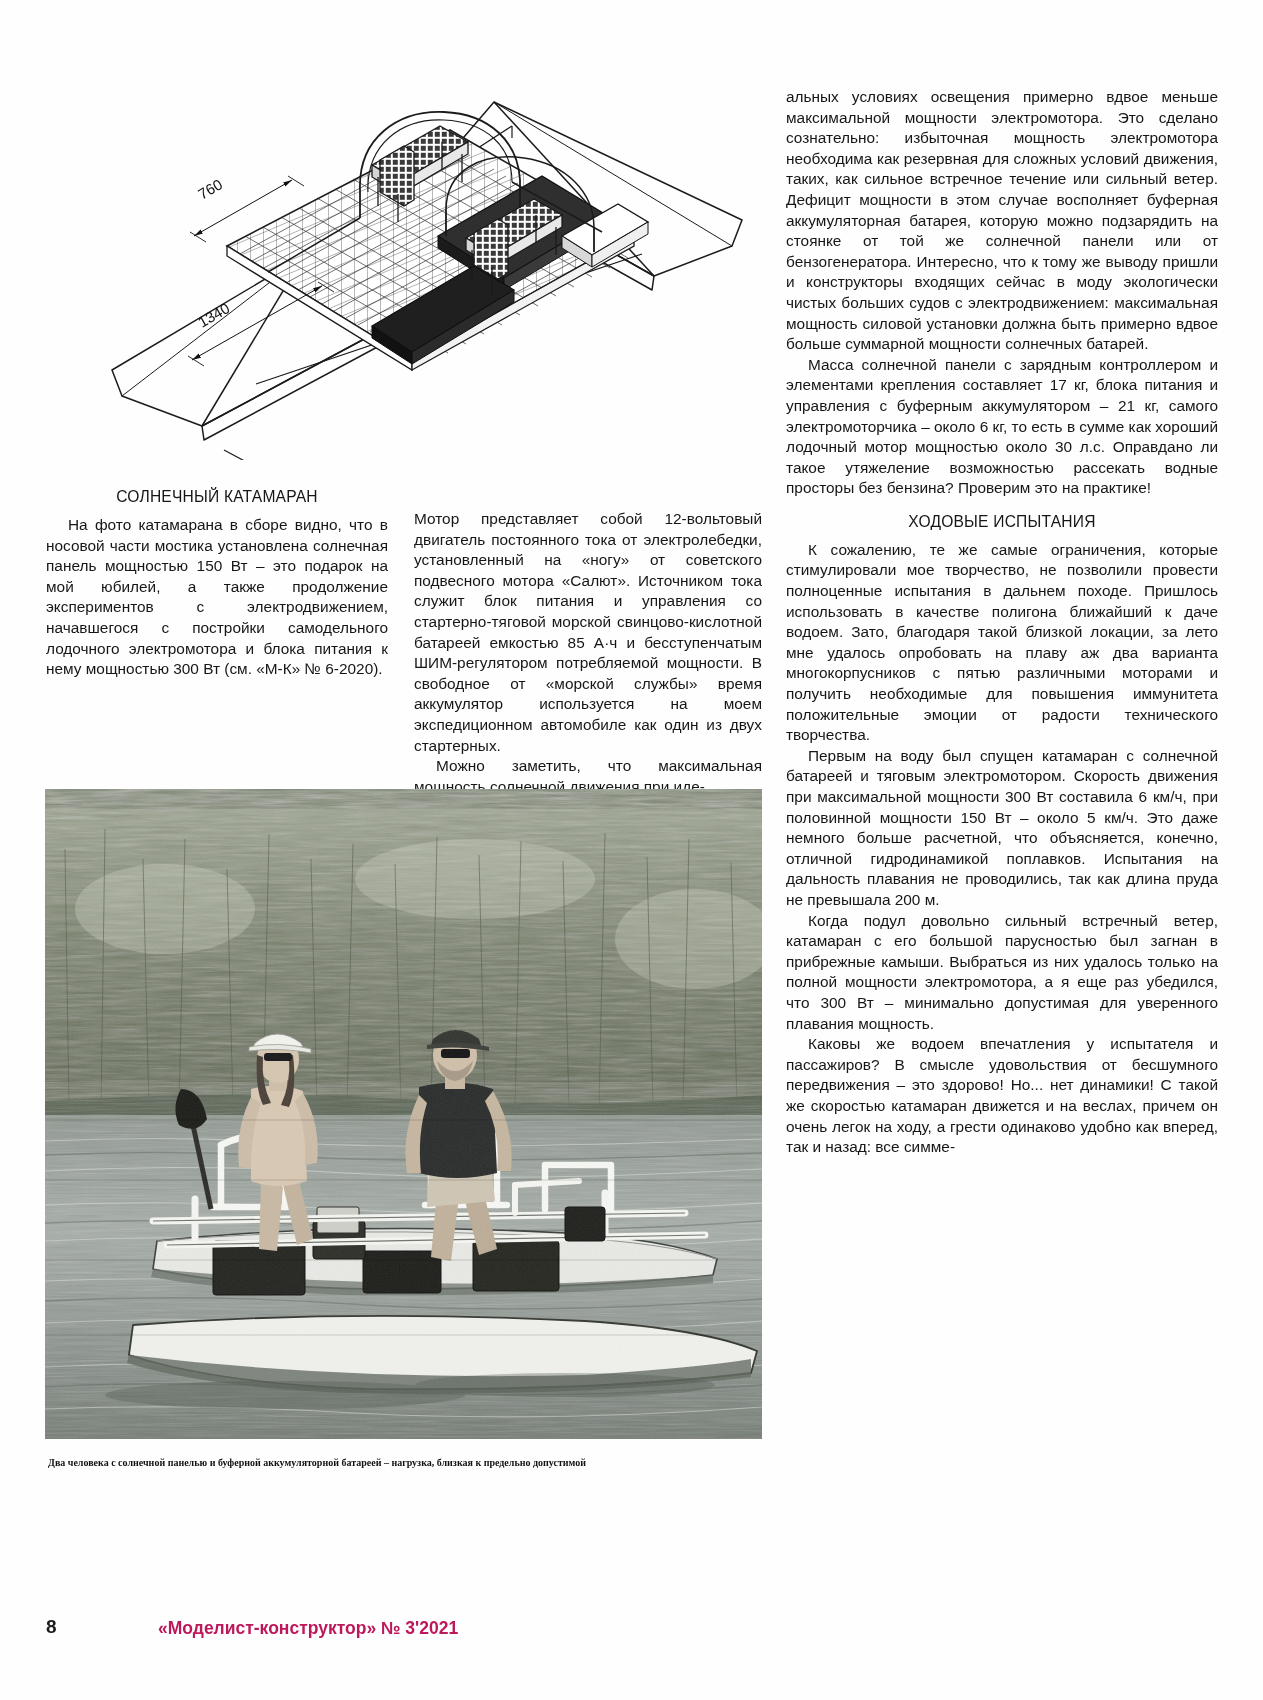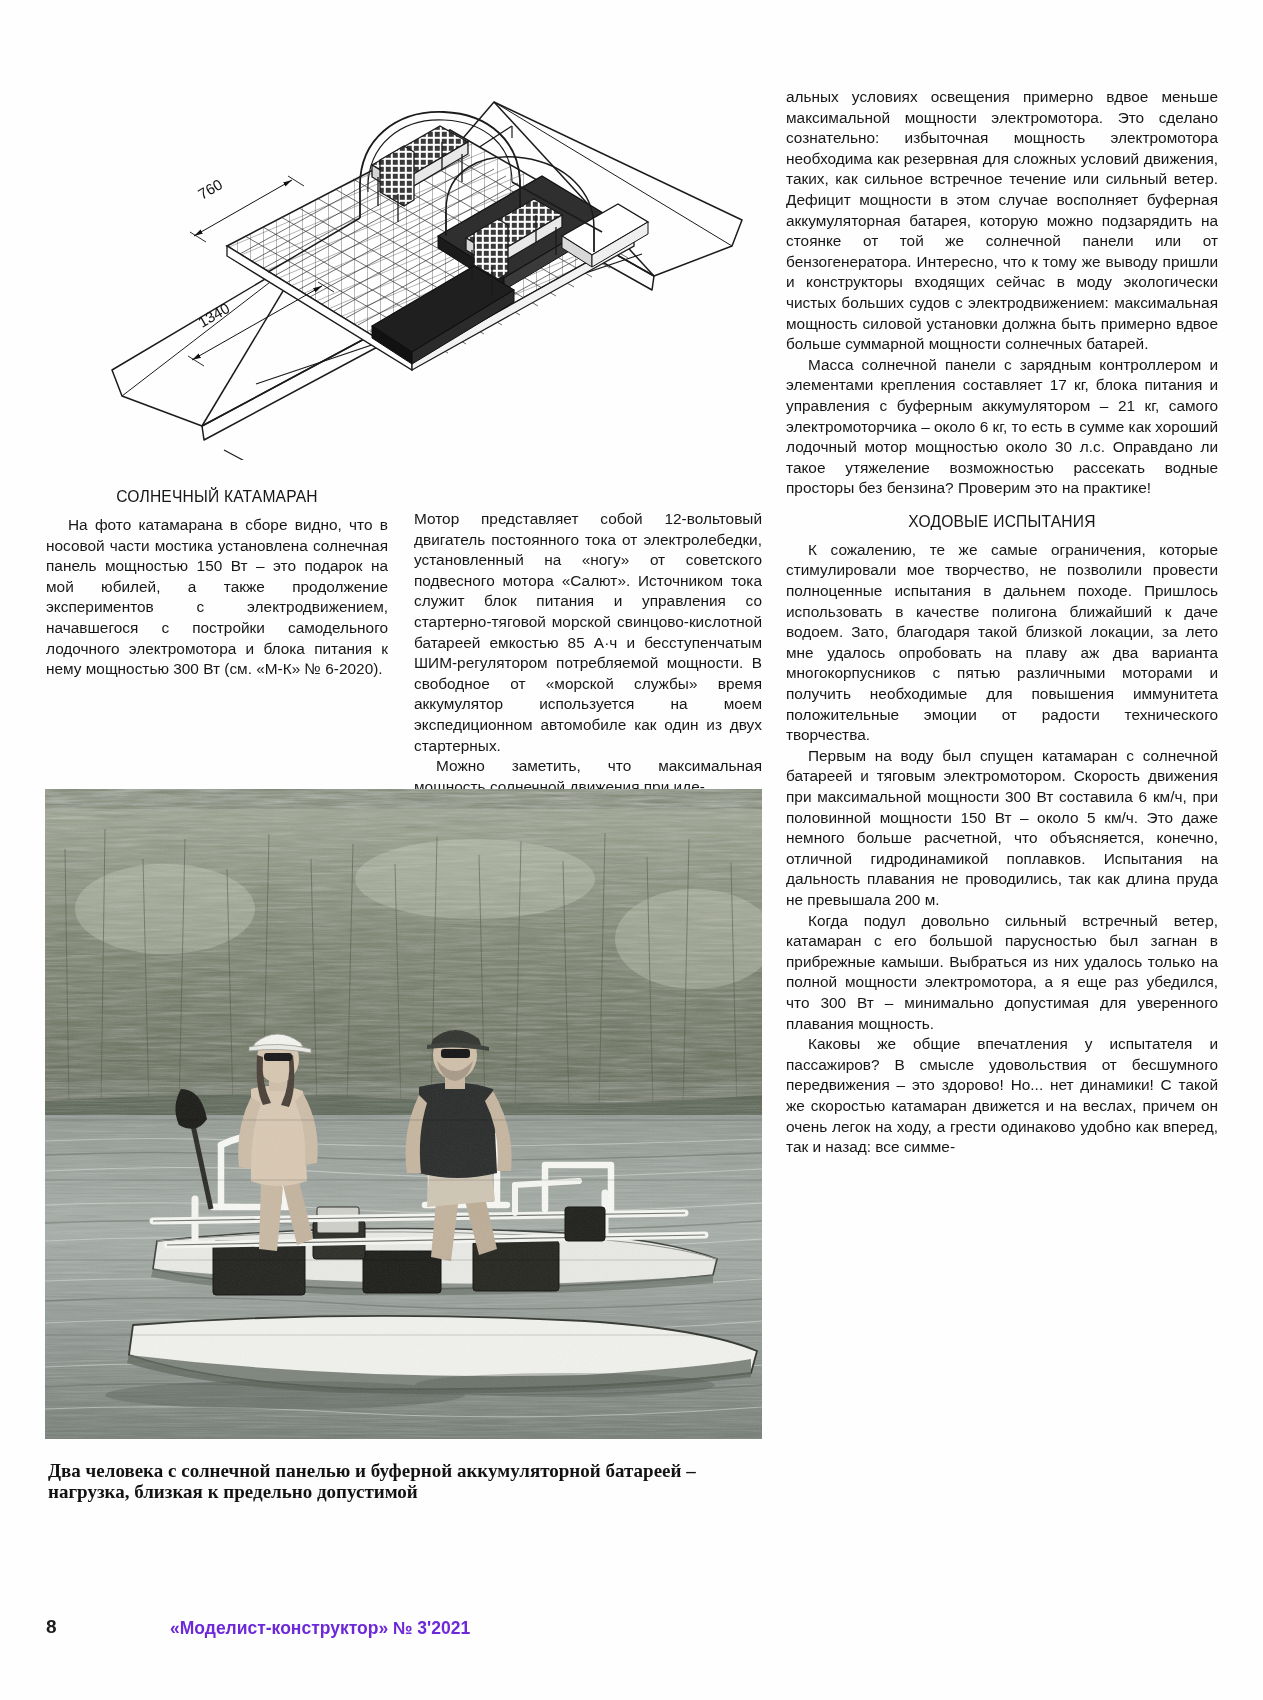--- a/index.html
+++ b/index.html
@@ -88,47 +88,46 @@
   }
   .photo-svg { display: block; }
 
   .photo-caption {
     position: absolute;
     left: 48px;
     top: 1452px;
     width: 712px;
     font-family: "Liberation Serif", serif;
     font-weight: bold;
-    font-size: 19px;
+    font-size: 10px;
     line-height: 21px;
     color: #121212;
-    margin-top: 8px;
   }
 
   
   .footer {
     position: absolute;
     left: 46px;
     top: 1616px;
     width: 720px;
     height: 28px;
   }
   .footer .pageno {
     position: absolute;
     left: 0; top: 0;
     font-size: 19px;
     font-weight: bold;
     color: #1b1b1b;
   }
   .footer .journal {
     position: absolute;
-    left: 124px; top: 2px;
+    left: 112px; top: 2px;
     font-size: 17.5px;
     font-weight: bold;
-    color: #6d28d9;
+    color: #be185d;
   }
 </style>
 </head>
 <body>
 
 <div class="page">
 
   <div class="drawing-area">
     <svg width="720" height="420" viewBox="0 0 720 420" xmlns="http://www.w3.org/2000/svg">
       <defs>
@@ -282,21 +281,21 @@
     <p>Можно заметить, что максимальная мощность солнечной движения при иде-</p>
   </div>
 
   <div class="col" id="col-right">
     <p class="noindent">альных условиях освещения примерно вдвое меньше максимальной мощности электромотора. Это сделано сознательно: избыточная мощность электромотора необходима как резервная для сложных условий движения, таких, как сильное встречное течение или сильный ветер. Дефицит мощности в этом случае восполняет буферная аккумуляторная батарея, которую можно подзарядить на стоянке от той же солнечной панели или от бензогенератора. Интересно, что к тому же выводу пришли и конструкторы входящих сейчас в моду экологически чистых больших судов с электродвижением: максимальная мощность силовой установки должна быть примерно вдвое больше суммарной мощности солнечных батарей.</p>
     <p>Масса солнечной панели с зарядным контроллером и элементами крепления составляет 17 кг, блока питания и управления с буферным аккумулятором – 21 кг, самого электромоторчика – около 6 кг, то есть в сумме как хороший лодочный мотор мощностью около 30 л.с. Оправдано ли такое утяжеление возможностью рассекать водные просторы без бензина? Проверим это на практике!</p>
     <h2>ХОДОВЫЕ ИСПЫТАНИЯ</h2>
     <p>К сожалению, те же самые ограничения, которые стимулировали мое творчество, не позволили провести полноценные испытания в дальнем походе. Пришлось использовать в качестве полигона ближайший к даче водоем. Зато, благодаря такой близкой локации, за лето мне удалось опробовать на плаву аж два варианта многокорпусников с пятью различными моторами и получить необходимые для повышения иммунитета положительные эмоции от радости технического творчества.</p>
     <p>Первым на воду был спущен катамаран с солнечной батареей и тяговым электромотором. Скорость движения при максимальной мощности 300 Вт составила 6 км/ч, при половинной мощности 150 Вт – около 5 км/ч. Это даже немного больше расчетной, что объясняется, конечно, отличной гидродинамикой поплавков. Испытания на дальность плавания не проводились, так как длина пруда не превышала 200 м.</p>
     <p>Когда подул довольно сильный встречный ветер, катамаран с его большой парусностью был загнан в прибрежные камыши. Выбраться из них удалось только на полной мощности электромотора, а я еще раз убедился, что 300 Вт – минимально допустимая для уверенного плавания мощность.</p>
-    <p>Каковы же общие впечатления у испытателя и пассажиров? В смысле удовольствия от бесшумного передвижения – это здорово! Но... нет динамики! С такой же скоростью катамаран движется и на веслах, причем он очень легок на ходу, а грести одинаково удобно как вперед, так и назад: все симме-</p>
+    <p>Каковы же водоем впечатления у испытателя и пассажиров? В смысле удовольствия от бесшумного передвижения – это здорово! Но... нет динамики! С такой же скоростью катамаран движется и на веслах, причем он очень легок на ходу, а грести одинаково удобно как вперед, так и назад: все симме-</p>
   </div>
 
   <div class="photo-wrap">
     <svg class="photo-svg" width="717" height="650" viewBox="0 0 717 650" xmlns="http://www.w3.org/2000/svg">
       <defs>
         <linearGradient id="skyG" x1="0" y1="0" x2="0" y2="1">
           <stop offset="0%" stop-color="#d8ddd2"></stop>
           <stop offset="100%" stop-color="#b9c0b2"></stop>
         </linearGradient>
         <linearGradient id="reedG" x1="0" y1="0" x2="0" y2="1">

